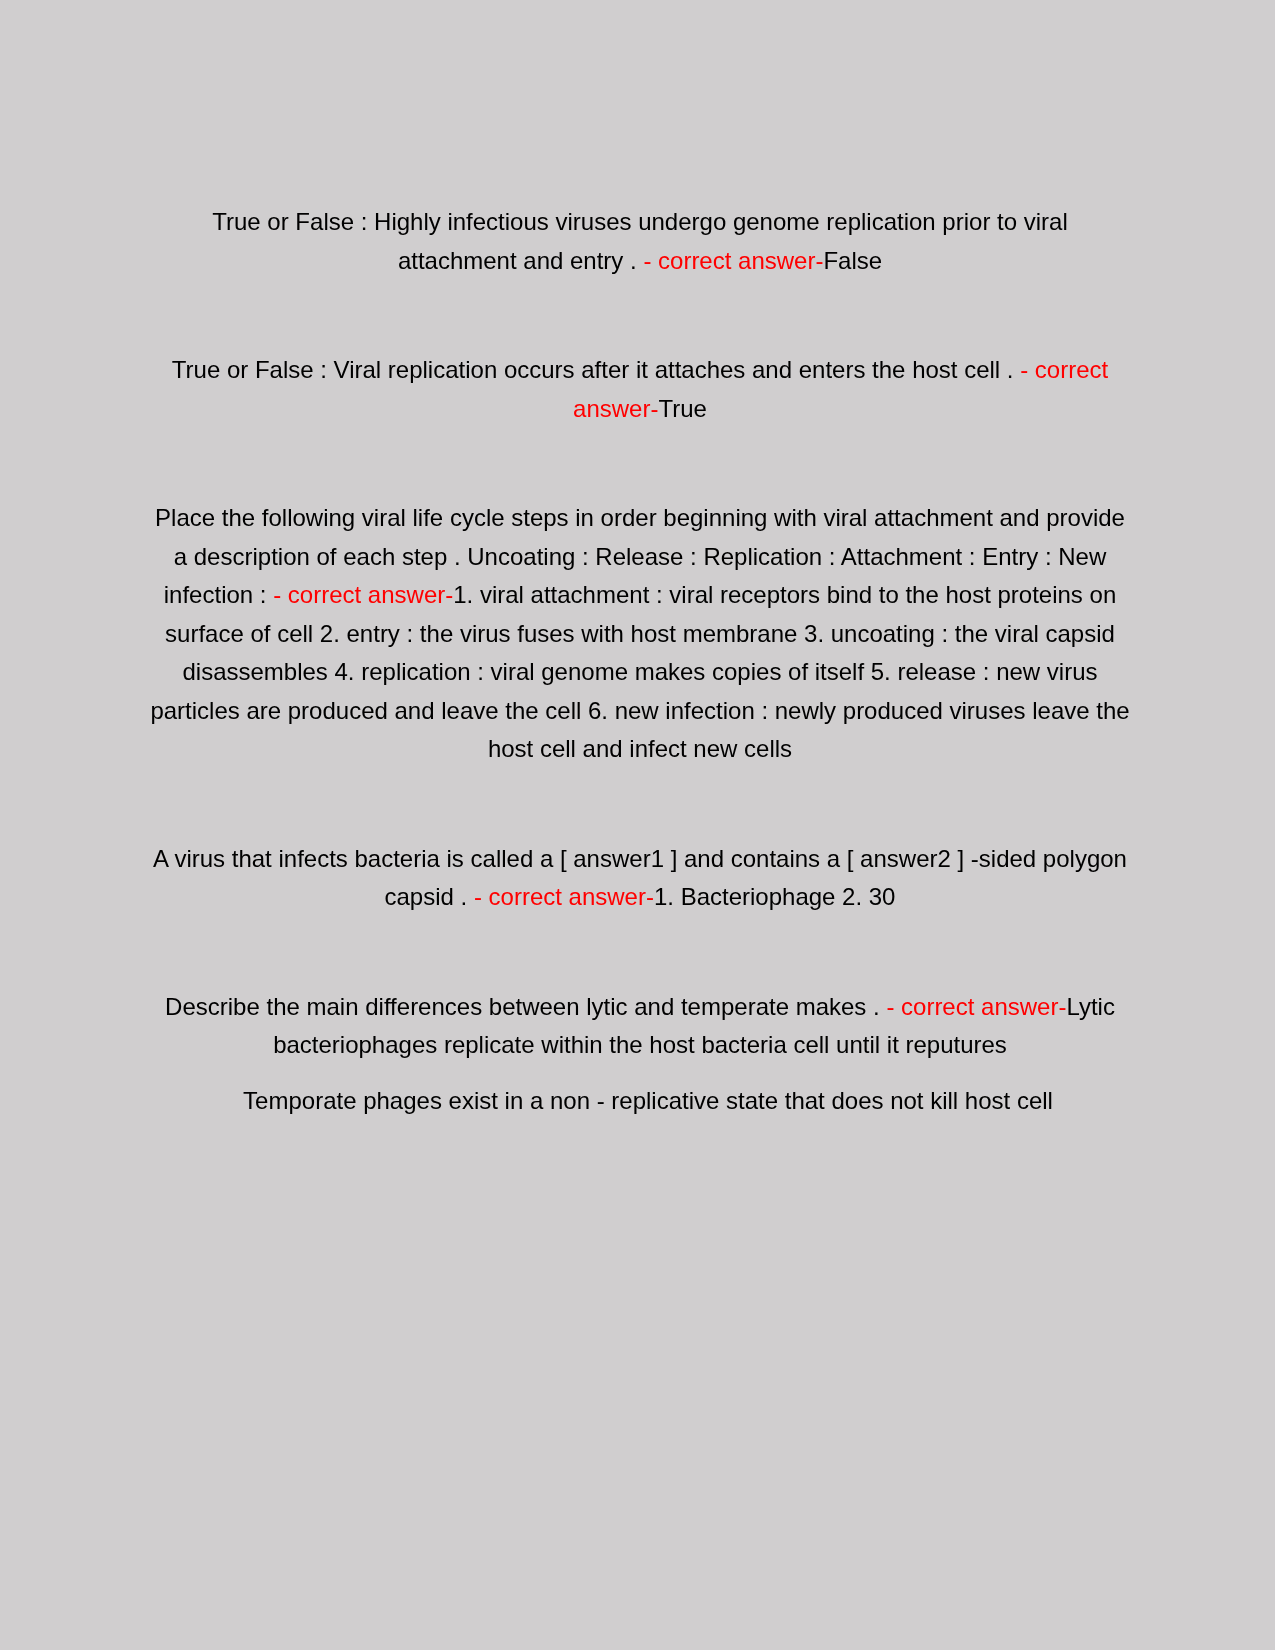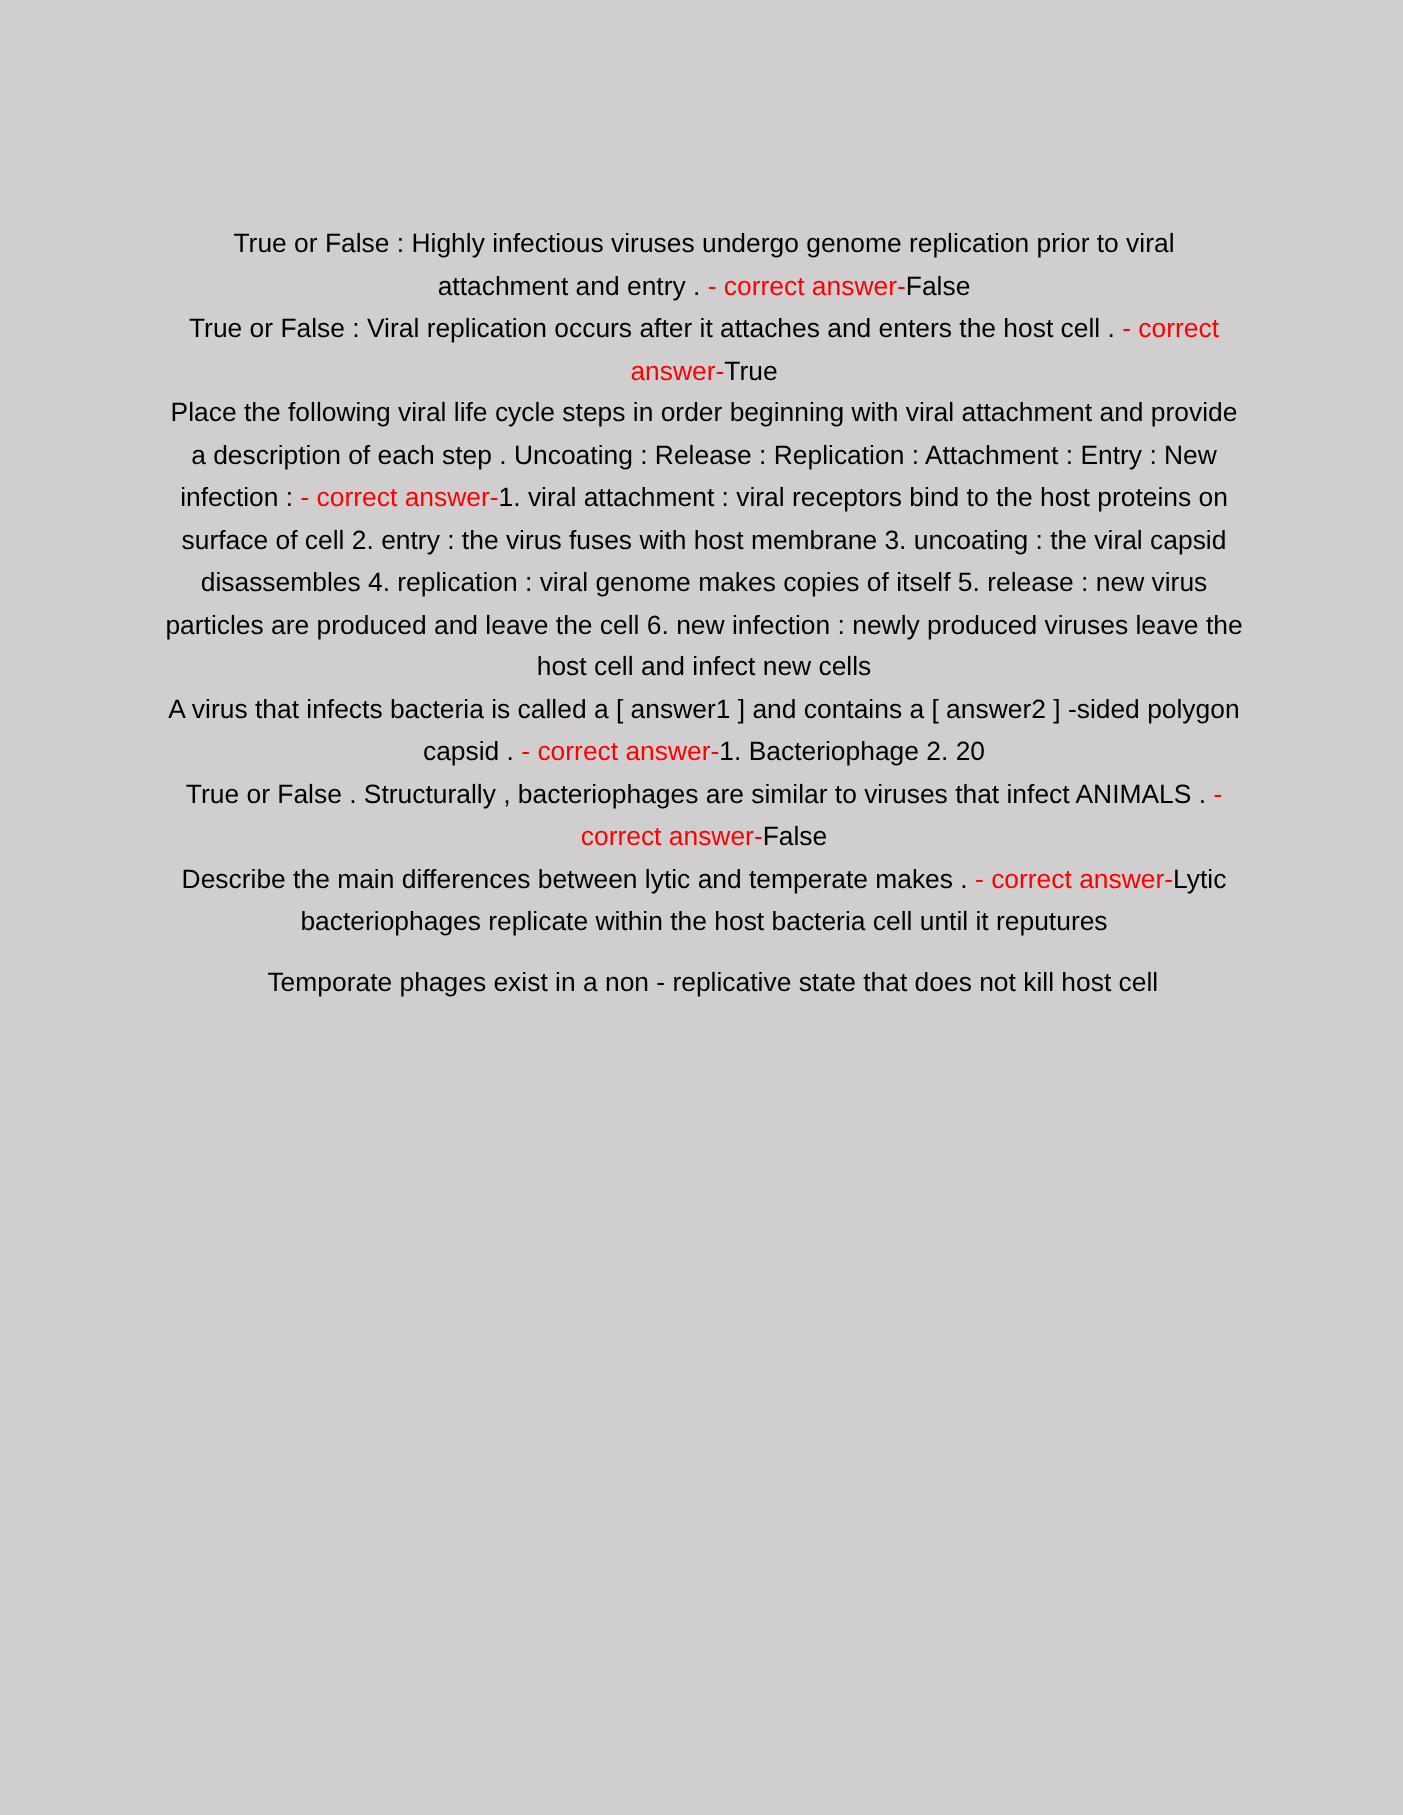--- a/index.html
+++ b/index.html
@@ -6,35 +6,34 @@
   body {
     width: 1275px; height: 1650px;
     background: #d0cecf;
     font-family: "Liberation Sans", "DejaVu Sans", sans-serif;
     color: #000;
     position: relative;
     overflow: hidden;
   }
   .page { position: absolute; left: 150px; top: 203px; width: 980px; text-align: center; }
   .qa { font-size: 24px; line-height: 38.5px; margin: 0; }
-  .qa + .qa { }
+  .qa + .qa { margin-top: 71px; }
   .red { color: #ff0000; }
   .extra { font-size: 24px; line-height: 38.5px; margin: 17px 0 0 16px; }
 </style>
 </head>
 <body>
 
 <div class="page">
   <p class="qa"><span>True or False : Highly infectious viruses undergo genome replication prior to viral attachment and entry . </span><span class="red">- correct answer-</span><span>False</span></p>
 
   <p class="qa"><span>True or False : Viral replication occurs after it attaches and enters the host cell . </span><span class="red">- correct answer-</span><span>True</span></p>
 
   <p class="qa"><span>Place the following viral life cycle steps in order beginning with viral attachment and provide a description of each step . Uncoating : Release : Replication : Attachment : Entry : New infection : </span><span class="red">- correct answer-</span><span>1. viral attachment : viral receptors bind to the host proteins on surface of cell 2. entry : the virus fuses with host membrane 3. uncoating : the viral capsid disassembles 4. replication : viral genome makes copies of itself 5. release : new virus particles are produced and leave the cell 6. new infection : newly produced viruses leave the host cell and infect new cells</span></p>
 
-  <p class="qa"><span>A virus that infects bacteria is called a [ answer1 ] and contains a [ answer2 ] -sided polygon capsid . </span><span class="red">- correct answer-</span><span>1. Bacteriophage 2. 20</span></p>
+  <p class="qa"><span>A virus that infects bacteria is called a [ answer1 ] and contains a [ answer2 ] -sided polygon capsid . </span><span class="red">- correct answer-</span><span>1. Bacteriophage 2. 30</span></p>
 
-  <p class="qa"><span>True or False . Structurally , bacteriophages are similar to viruses that infect ANIMALS . </span><span class="red">- correct answer-</span><span>False</span></p>
 
 
   <p class="qa"><span>Describe the main differences between lytic and temperate makes . </span><span class="red">- correct answer-</span><span>Lytic bacteriophages replicate within the host bacteria cell until it reputures</span></p>
 
   <p class="extra">Temporate phages exist in a non - replicative state that does not kill host cell</p>
 </div>
 
 </body></html>

